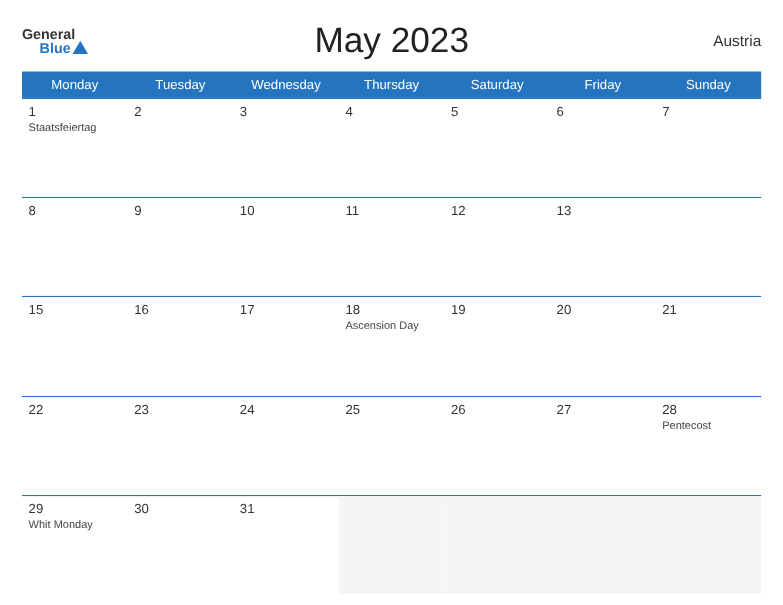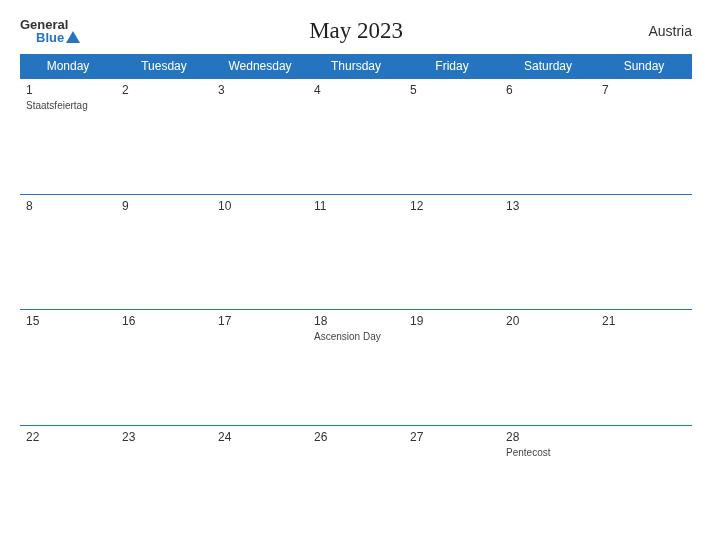--- a/index.html
+++ b/index.html
@@ -44,26 +44,25 @@
     .logo-triangle {
       width: 0;
       height: 0;
       border-left: 7px solid transparent;
       border-right: 7px solid transparent;
       border-bottom: 12px solid #2474c0;
       margin-left: 2px;
       margin-bottom: 1px;
     }
     .month-title {
-      font-size: 23px;
+      font-size: 32px;
       font-weight: normal;
       color: #222;
       text-align: center;
       flex: 1;
-      font-family: Liberation Serif, serif;
     }
     .country-label {
       font-size: 14px;
       color: #333;
       min-width: 60px;
       text-align: right;
     }
     .calendar {
       flex: 1;
       display: flex;
@@ -146,22 +145,22 @@
     <div class="month-title">May 2023</div>
     <div class="country-label">Austria</div>
   </div>
 
   <div class="calendar">
     <div class="cal-header-row">
     <div class="cal-header-cell">Monday</div>
         <div class="cal-header-cell">Tuesday</div>
         <div class="cal-header-cell">Wednesday</div>
         <div class="cal-header-cell">Thursday</div>
+        <div class="cal-header-cell">Saturday</div>
         <div class="cal-header-cell">Friday</div>
-        <div class="cal-header-cell">Saturday</div>
         <div class="cal-header-cell">Sunday</div>
       </div>
     <div class="weeks-container">
     <div class="cal-week">
           <div class="cal-cell">
             <span class="day-number">1</span>
             <span class="holiday-name">Staatsfeiertag</span>
           </div>
           <div class="cal-cell">
             <span class="day-number">2</span>
@@ -230,25 +229,44 @@
           <div class="cal-cell">
             <span class="day-number">22</span>
           </div>
           <div class="cal-cell">
             <span class="day-number">23</span>
           </div>
           <div class="cal-cell">
             <span class="day-number">24</span>
           </div>
           <div class="cal-cell">
+            <span class="day-number">25</span>
+          </div>
+          <div class="cal-cell">
             <span class="day-number">26</span>
           </div>
           <div class="cal-cell">
             <span class="day-number">27</span>
           </div>
           <div class="cal-cell">
             <span class="day-number">28</span>
             <span class="holiday-name">Pentecost</span>
           </div>
+        </div>
+        <div class="cal-week">
+          <div class="cal-cell">
+            <span class="day-number">29</span>
+            <span class="holiday-name">Whit Monday</span>
+          </div>
+          <div class="cal-cell">
+            <span class="day-number">30</span>
+          </div>
+          <div class="cal-cell">
+            <span class="day-number">31</span>
+          </div>
+          <div class="cal-cell empty"></div>
+          <div class="cal-cell empty"></div>
+          <div class="cal-cell empty"></div>
+          <div class="cal-cell empty"></div>
         </div>
       </div>
   </div>
 </div>
 
 </body></html>

